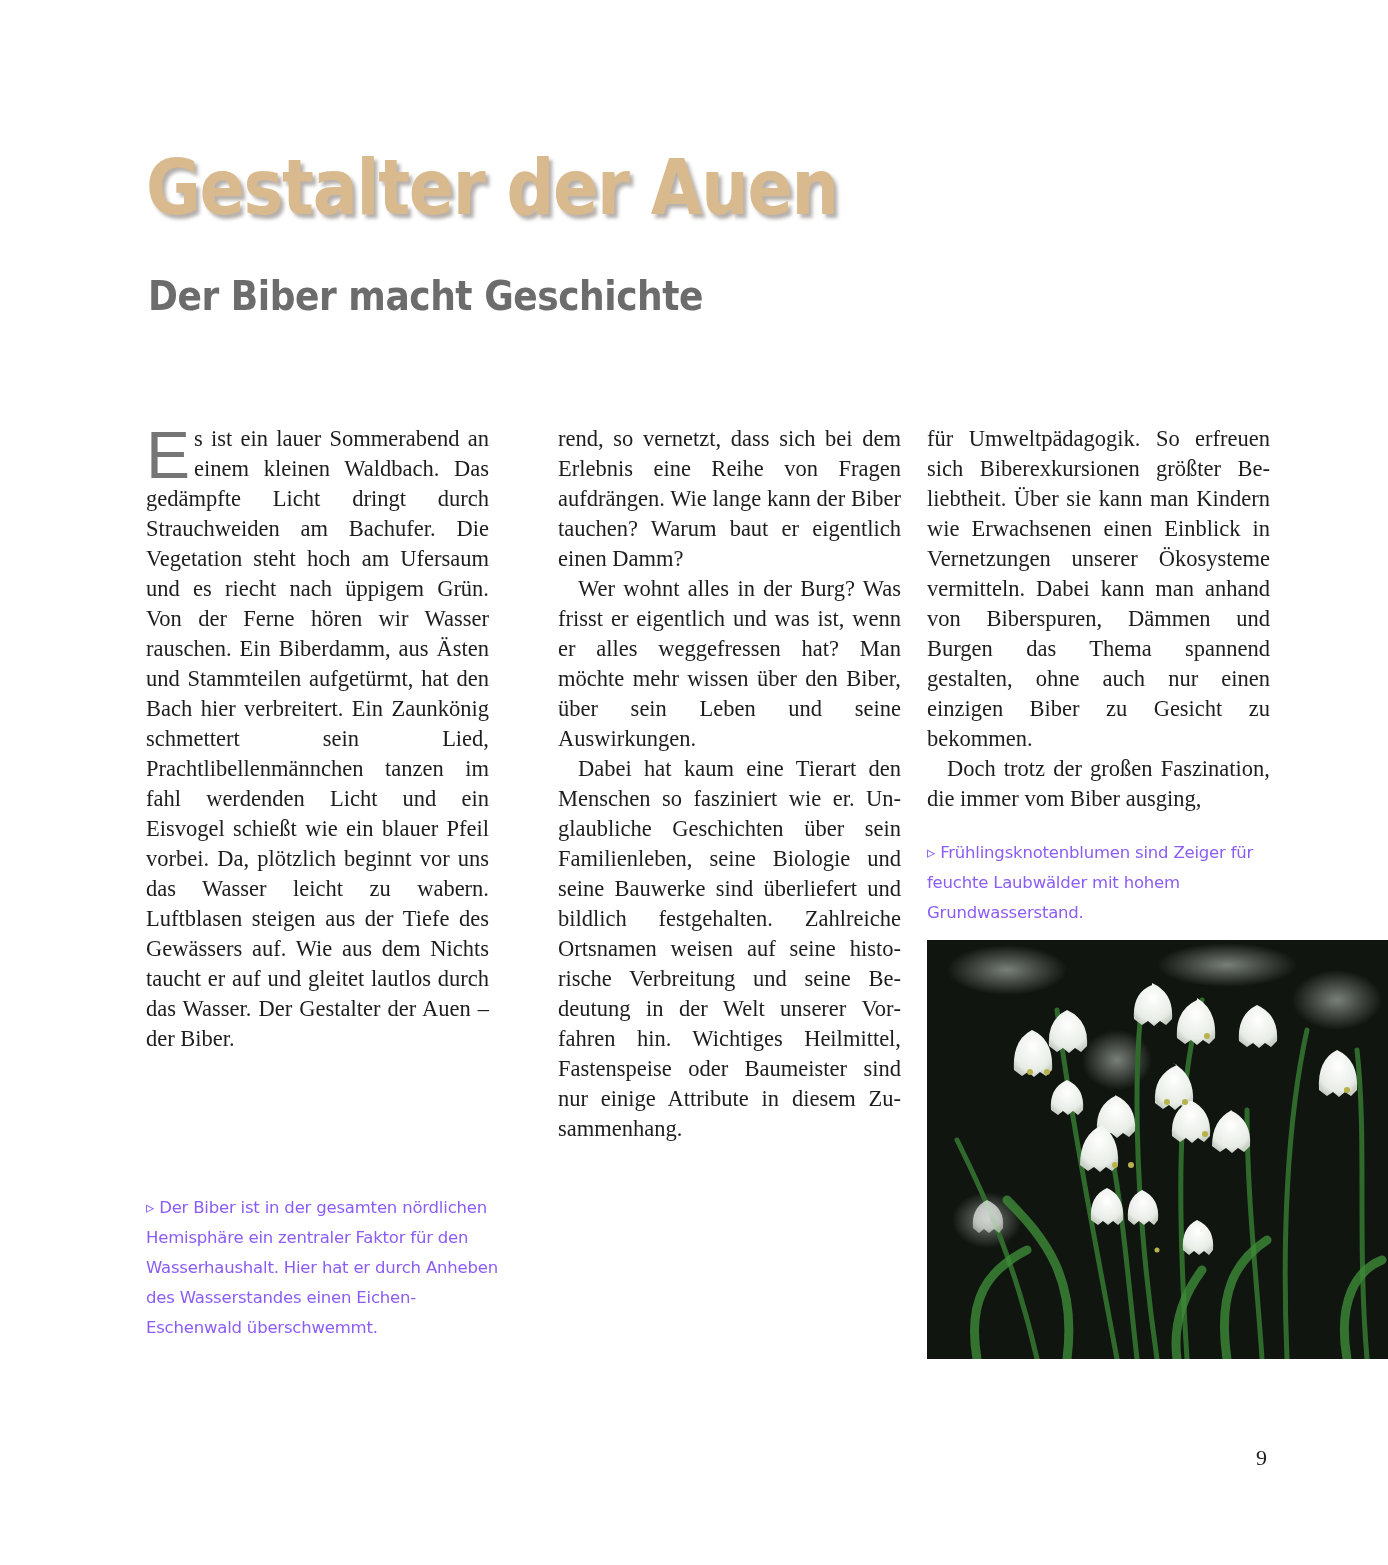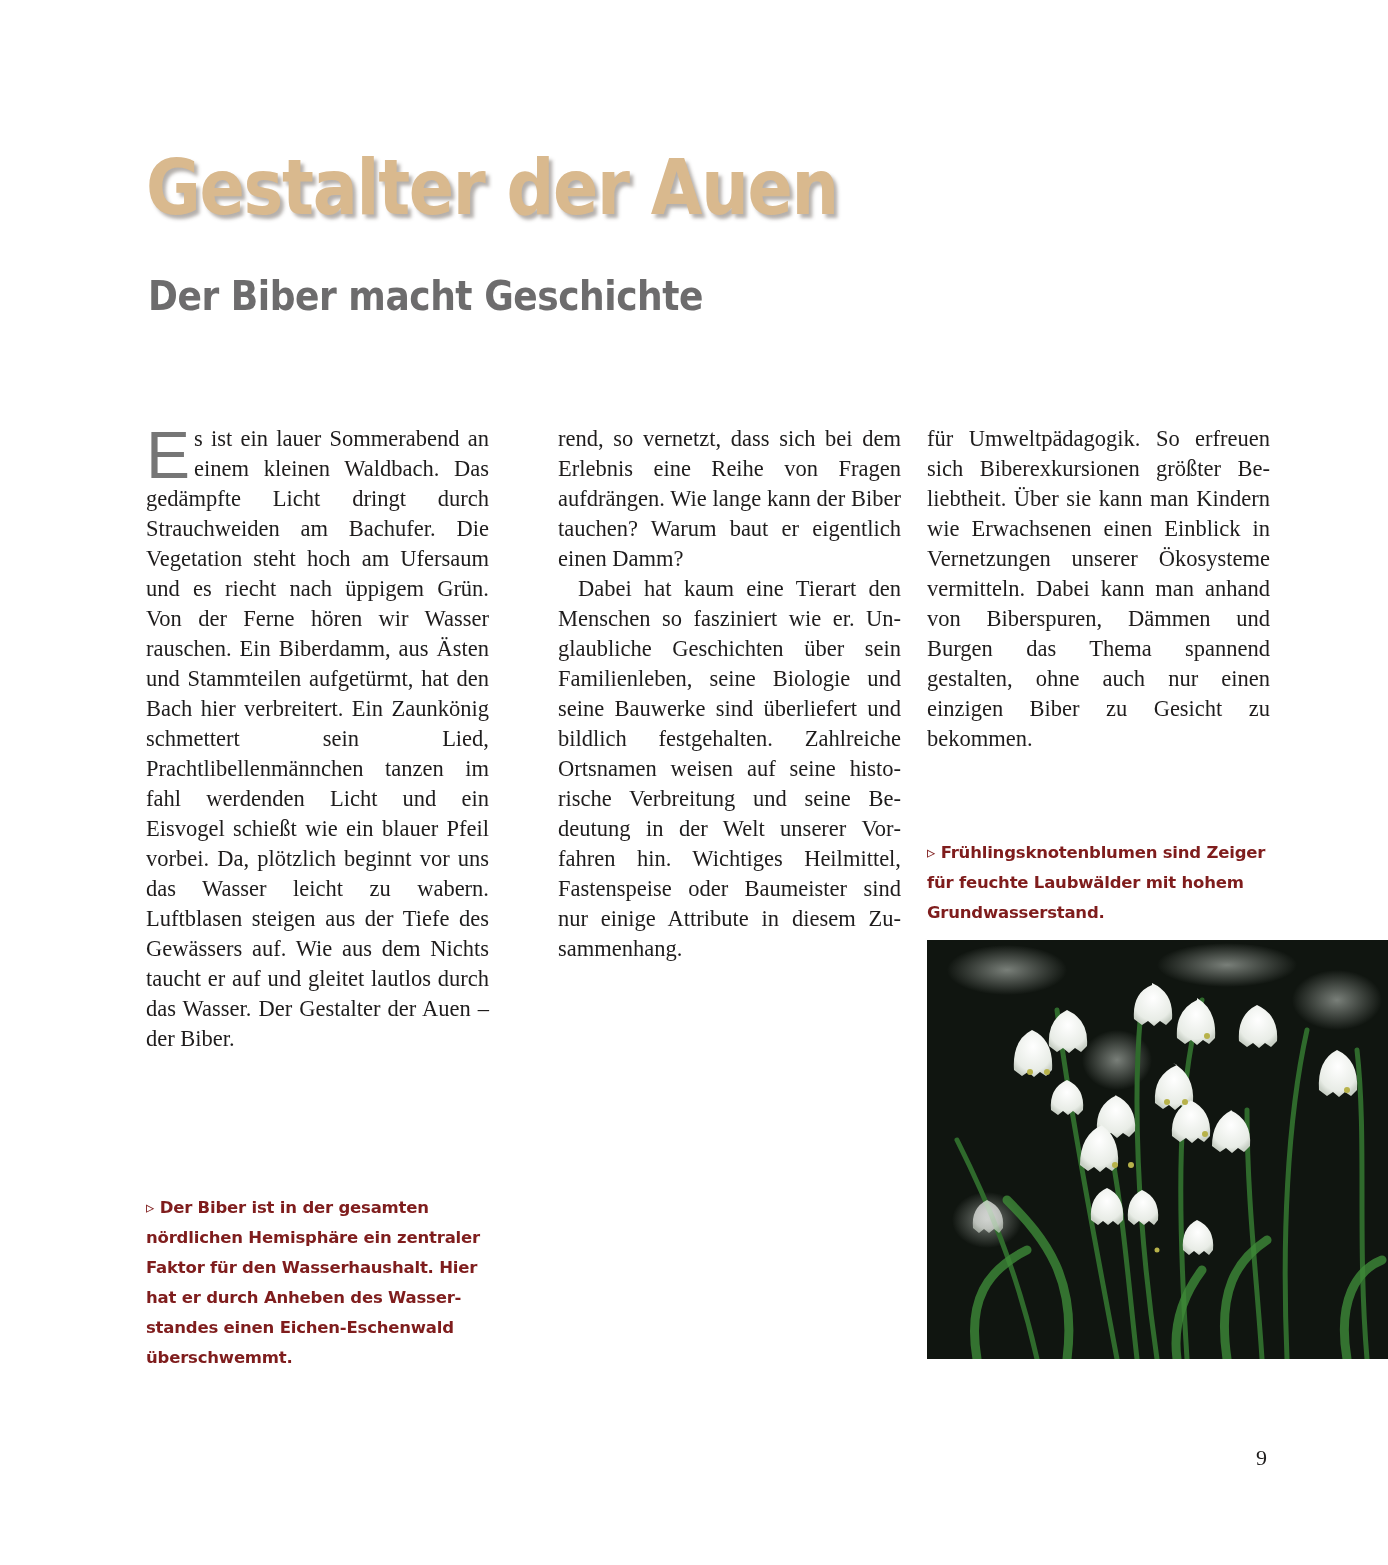--- a/index.html
+++ b/index.html
@@ -25,22 +25,22 @@
     .col p { margin: 0; }
     .col p.indent { text-indent: 20px; }
     .col1 { left: 146px; }
     .col2 { left: 537px; margin-left: 21px; }
     .col3 { left: 927px; font-family: Liberation Serif, serif; }
     .dropcap {
       float: left; font-size: 66px; line-height: 50px; color: #767676;
       margin: 6px 4px 0 0; font-family: "Liberation Sans", sans-serif; font-weight: normal;
     }
     .caption {
-      position: absolute; font-family: "DejaVu Sans", sans-serif; font-weight: bold;
-      font-size: 16.5px; line-height: 30px; color: #7f1d1d; letter-spacing: -0.2px;
+      position: absolute; font-family: "DejaVu Sans", sans-serif; font-weight: normal;
+      font-size: 16.5px; line-height: 30px; color: #8b5cf6; letter-spacing: -0.2px;
     }
     .caption1 { left: 146px; top: 1193px; width: 360px; }
     .caption2 { left: 927px; top: 838px; width: 360px; }
     .photo {
       position: absolute; left: 927px; top: 940px; width: 461px; height: 419px;
       background: radial-gradient(ellipse at 50% 45%, #2c3a2c 0%, #141a14 60%, #0b0e0b 100%);
       overflow: hidden;
     }
     .pagenum {
       position: absolute; left: 1256px; top: 1445px;
@@ -57,25 +57,27 @@
   <p><span class="dropcap">E</span><span>s ist ein lauer Sommerabend an einem kleinen Waldbach. Das gedämpfte Licht dringt durch Strauchweiden am Bachufer. Die Vegetation steht hoch am Ufer­saum und es riecht nach üppigem Grün. Von der Ferne hören wir Wasser rauschen. Ein Biberdamm, aus Ästen und Stammteilen aufge­türmt, hat den Bach hier verbrei­tert. Ein Zaunkönig schmettert sein Lied, Prachtlibellenmännchen tanzen im fahl werdenden Licht und ein Eisvogel schießt wie ein blauer Pfeil vorbei. Da, plötzlich beginnt vor uns das Wasser leicht zu wabern. Luftblasen steigen aus der Tiefe des Gewässers auf. Wie aus dem Nichts taucht er auf und gleitet lautlos durch das Wasser. Der Gestalter der Auen – der Biber.</span></p>
 </div>
 
 <div class="caption caption1">
   <span>▹</span>
   <span>Der Biber ist in der gesamten nördlichen Hemisphäre ein zentraler Faktor für den Wasserhaushalt. Hier hat er durch Anheben des Wasser­standes einen Eichen-Eschenwald überschwemmt.</span>
 </div>
 
 <div class="col col2">
   <p>rend, so vernetzt, dass sich bei dem Erlebnis eine Reihe von Fragen aufdrängen. Wie lange kann der Biber tauchen? Warum baut er ei­gentlich einen Damm?</p>
+  <p class="indent">Wer wohnt alles in der Burg? Was frisst er eigentlich und was ist, wenn er alles weggefressen hat? Man möchte mehr wissen über den Biber, über sein Leben und seine Auswirkungen.</p>
   <p class="indent">Dabei hat kaum eine Tierart den Menschen so fasziniert wie er. Un­glaubliche Geschichten über sein Familienleben, seine Biologie und seine Bauwerke sind überliefert und bildlich festgehalten. Zahlreiche Ortsnamen weisen auf seine histo­rische Verbreitung und seine Be­deutung in der Welt unserer Vor­fahren hin. Wichtiges Heilmittel, Fastenspeise oder Baumeister sind nur einige Attribute in diesem Zu­sammenhang.</p>
 </div>
 
 <div class="col col3">
   <p>für Umweltpädagogik. So erfreuen sich Biberexkursionen größter Be­liebtheit. Über sie kann man Kin­dern wie Erwachsenen einen Ein­blick in Vernetzungen unserer Ökosysteme vermitteln. Dabei kann man anhand von Biberspu­ren, Dämmen und Burgen das Thema spannend gestalten, ohne auch nur einen einzigen Biber zu Gesicht zu bekommen.</p>
+  <p class="indent">Doch trotz der großen Faszina­tion, die immer vom Biber ausging,</p>
 </div>
 
 <div class="caption caption2">
   <span>▹</span>
   <span>Frühlingsknotenblumen sind Zeiger für feuchte Laubwälder mit hohem Grundwasserstand.</span>
 </div>
 
 <div class="photo">
   <svg width="461" height="419" viewBox="0 0 461 419">
     <defs>

